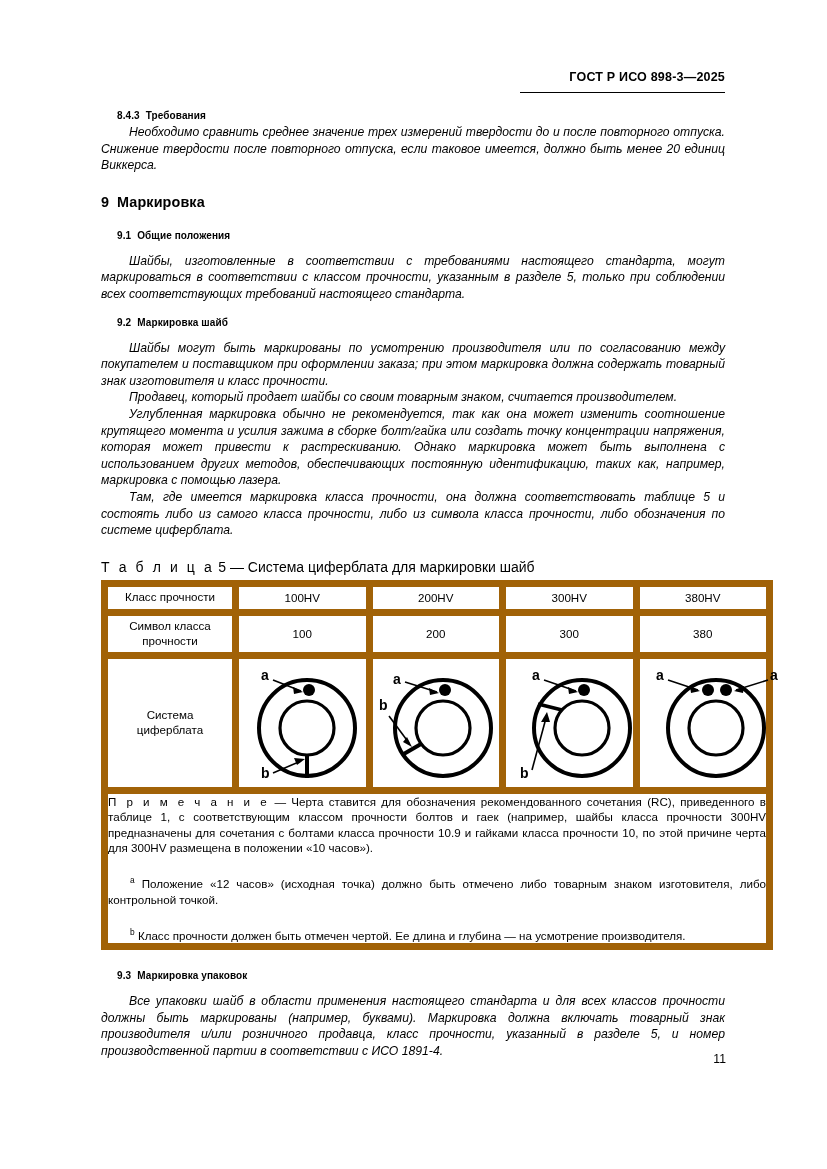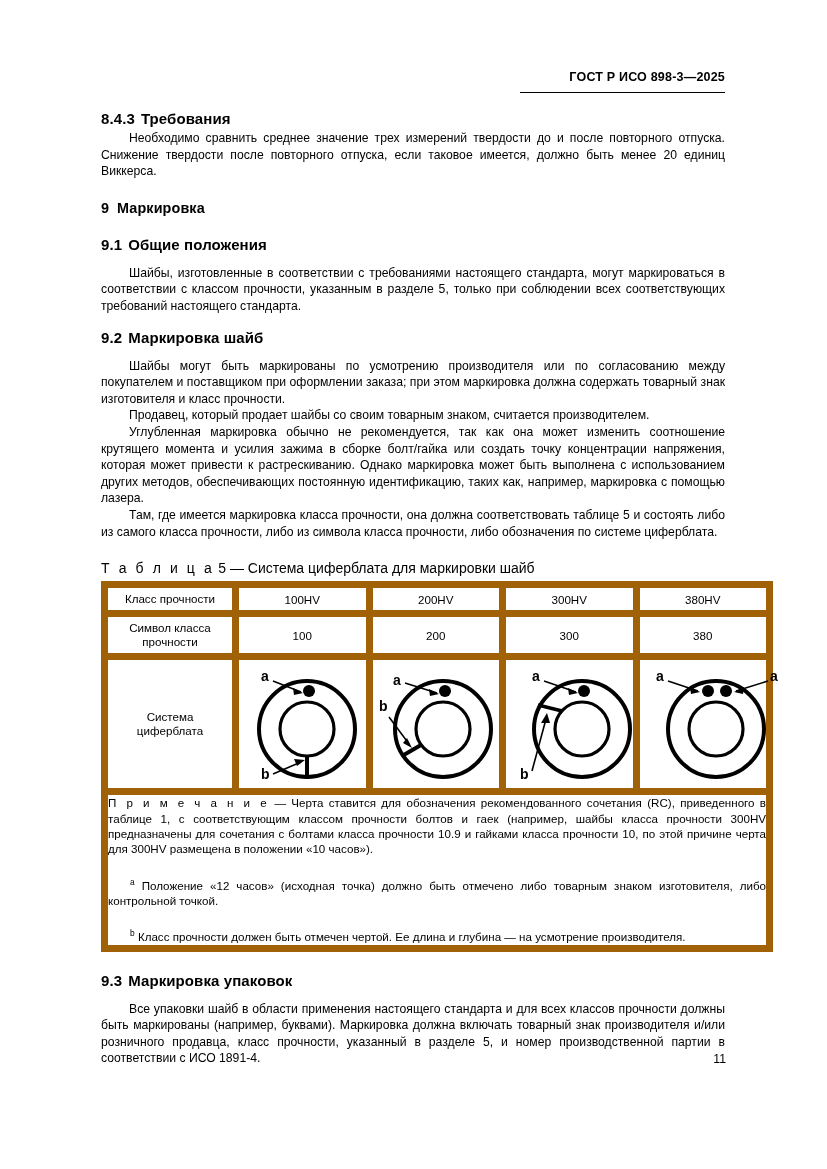--- a/index.html
+++ b/index.html
@@ -45,41 +45,42 @@
 
   
   .content {
     position: absolute;
     left: 101px;
     top: 110px;
     width: 624px;
   }
 
   h3.sub {
-    font-size: 15px;
+    font-size: 10px;
     font-weight: bold;
-    margin: 0 0 3px 0;
+    margin: 0 0 3px 16px;
     letter-spacing: 0.1px;
   }
   h2.clause {
     font-size: 14.4px;
     font-weight: bold;
     margin: 0;
     letter-spacing: 0.1px;
   }
   h2.clause .num { margin-right: 8px; }
   h3.sub .num { margin-right: 6px; }
 
   p.body {
     font-size: 12.2px;
     line-height: 16.6px;
     margin: 0;
     text-align: justify;
     text-indent: 28px;
     hyphens: manual;
+    font-style: italic;
   }
   .sp-a { height: 14px; }
   .sp-b { height: 9px; }
   .sp-c { height: 20px; }
 
   
   .tbl-caption {
     font-size: 14px;
     margin: 0 0 5px 0;
     white-space: nowrap;

